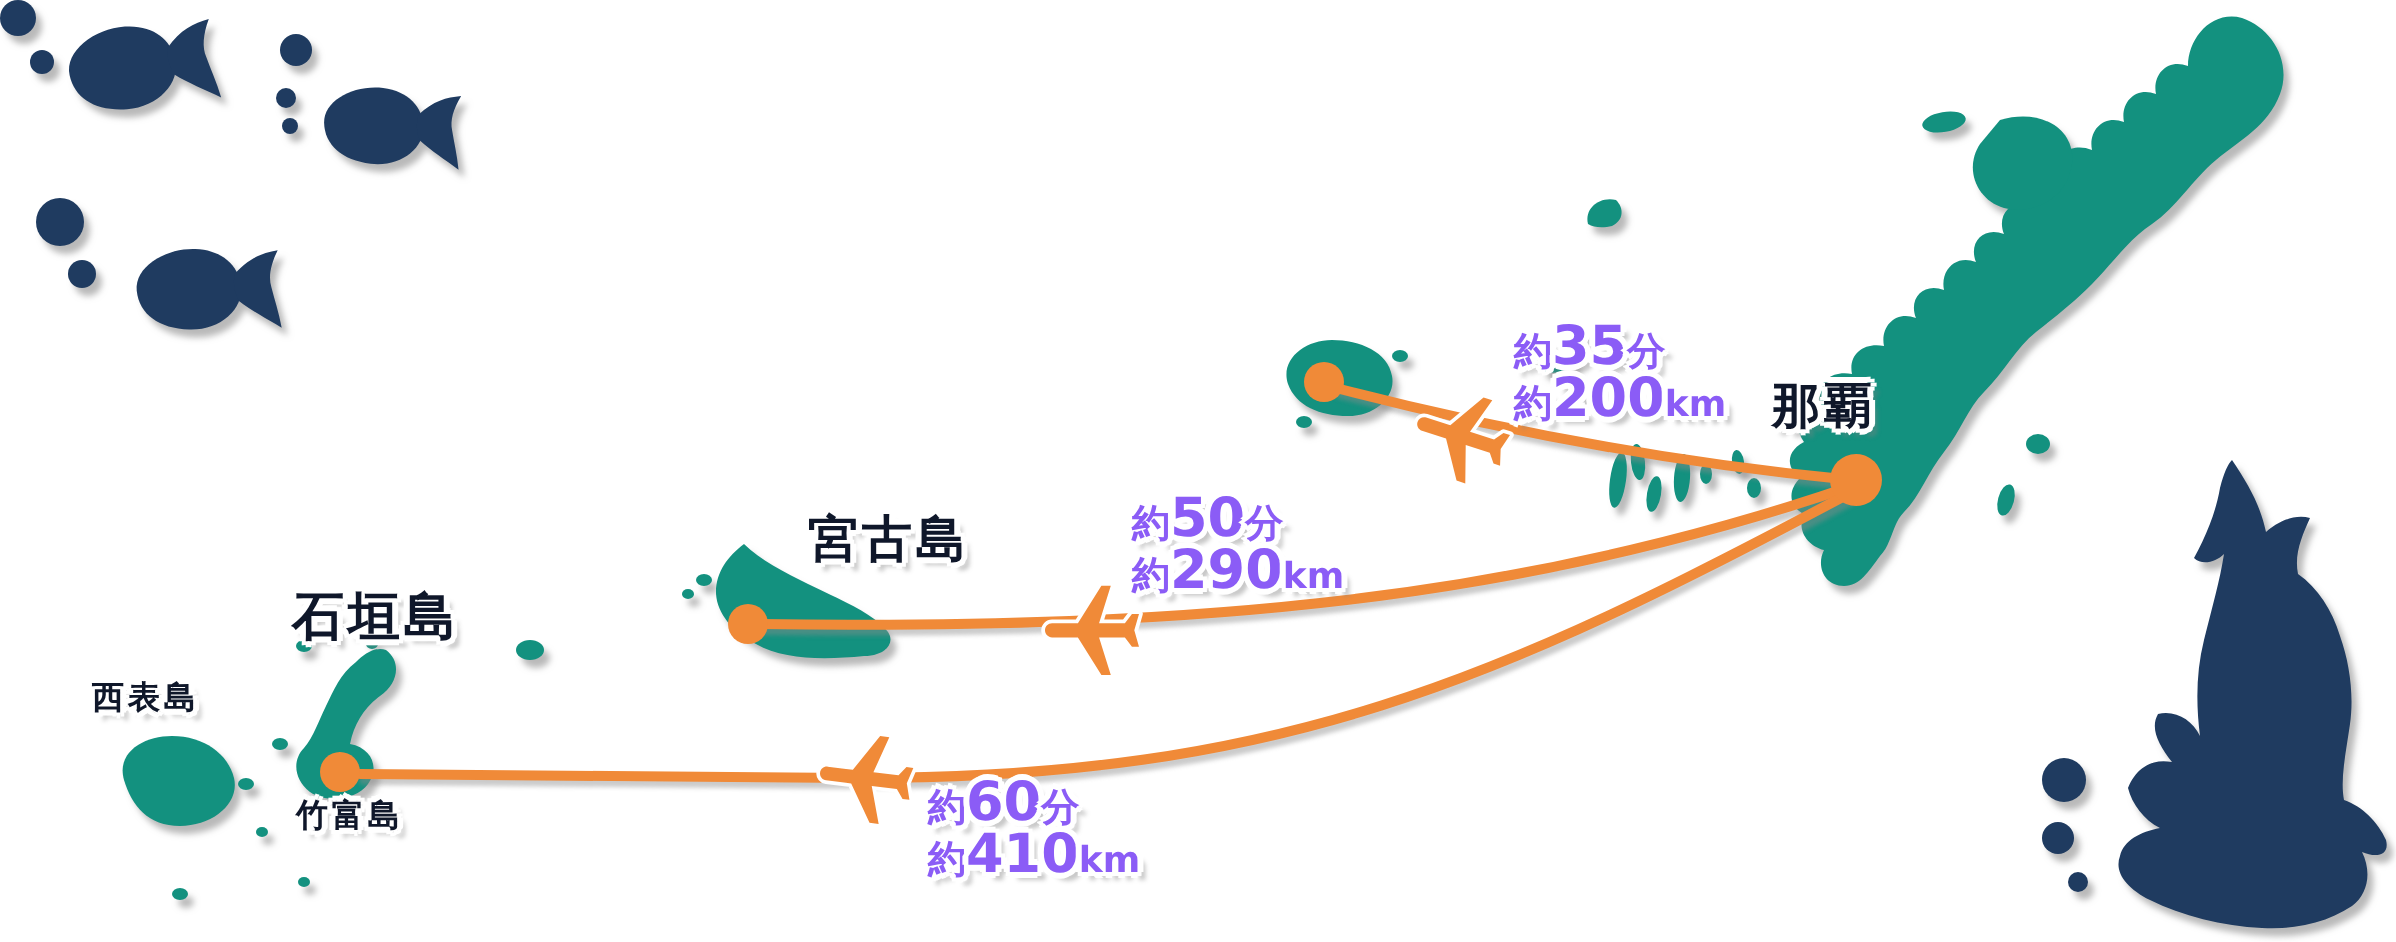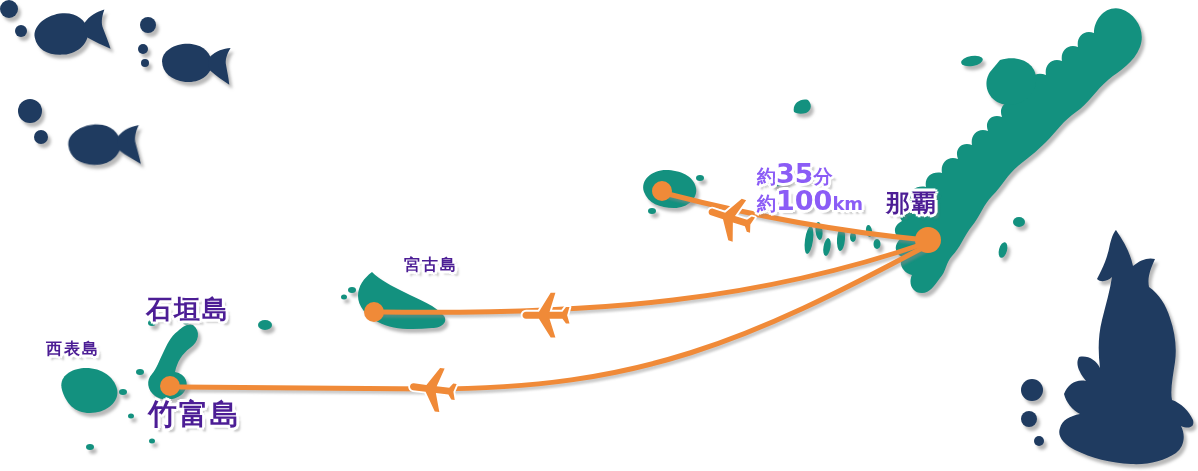--- a/index.html
+++ b/index.html
@@ -3,21 +3,21 @@
 <meta charset="utf-8">
 <style>
   html,body{margin:0;padding:0;background:#fff;}
   .stage{
     position:relative;width:1198px;height:471px;overflow:hidden;background:#ffffff;
     font-family:"DejaVu Sans","Liberation Sans",sans-serif;
   }
   .stage svg{position:absolute;left:0;top:0;}
   .lbl{position:absolute;white-space:nowrap;font-weight:bold;line-height:1;}
   .island-lbl{
-    color:#4c1d95;font-size:23px;letter-spacing:2px;
+    color:#0f172a;font-size:23px;letter-spacing:2px;
     text-shadow:-2px -2px 0 #fff,2px -2px 0 #fff,-2px 2px 0 #fff,2px 2px 0 #fff,
                 -3px 0 0 #fff,3px 0 0 #fff,0 -3px 0 #fff,0 3px 0 #fff,
                 4px 4px 2px rgba(130,130,130,.45);
   }
   .route-lbl{
     color:#8b5cf6;
     text-shadow:-2px -2px 0 #fff,2px -2px 0 #fff,-2px 2px 0 #fff,2px 2px 0 #fff,
                 -3px 0 0 #fff,3px 0 0 #fff,0 -3px 0 #fff,0 3px 0 #fff,
                 4px 4px 2px rgba(130,130,130,.45);
   }
@@ -192,31 +192,39 @@
     <g fill="#F08A38" stroke="#ffffff" stroke-width="1.6" paint-order="stroke" stroke-linejoin="round">
       <path transform="translate(731,217) rotate(288) scale(2.3) translate(-12,-12)" d="M21,16v-2l-8-5V3.5C13,2.67,12.33,2,11.5,2S10,2.67,10,3.5V9l-8,5v2l8-2.5V19l-2,1.5V22l3.5-1l3.5,1v-1.5L13,19v-5.5L21,16z"></path>
       <path transform="translate(546,314) rotate(270) scale(2.35) translate(-12,-12)" d="M21,16v-2l-8-5V3.5C13,2.67,12.33,2,11.5,2S10,2.67,10,3.5V9l-8,5v2l8-2.5V19l-2,1.5V22l3.5-1l3.5,1v-1.5L13,19v-5.5L21,16z"></path>
       <path transform="translate(433,388) rotate(277) scale(2.3) translate(-12,-12)" d="M21,16v-2l-8-5V3.5C13,2.67,12.33,2,11.5,2S10,2.67,10,3.5V9l-8,5v2l8-2.5V19l-2,1.5V22l3.5-1l3.5,1v-1.5L13,19v-5.5L21,16z"></path>
     </g>
   </svg>
 
   <div class="lbl island-lbl" style="left:886px;top:191px;font-size:24px;">
     <span>那覇</span>
   </div>
-  <div class="lbl island-lbl" style="left:404px;top:257px;font-size:16px;text-align:right;">
+  <div class="lbl island-lbl" style="left:404px;top:257px;font-size:25px;text-align:right;">
     <span>宮古島</span>
   </div>
   <div class="lbl island-lbl" style="left:146px;top:296px;font-size:26px;">
     <span>石垣島</span>
   </div>
   <div class="lbl island-lbl" style="left:46px;top:341px;font-size:16px;">
     <span>西表島</span>
   </div>
-  <div class="lbl island-lbl" style="left:148px;top:400px;font-size:29px;">
+  <div class="lbl island-lbl" style="left:148px;top:400px;font-size:16px;">
     <span>竹富島</span>
   </div>
 
   <div class="lbl route-lbl" style="left:757px;top:162px;">
     <div class="line"><span class="pre">約</span><span class="num">35</span><span class="unit-jp">分</span></div>
-    <div class="line"><span class="pre">約</span><span class="num">100</span><span class="unit-lat">km</span></div>
+    <div class="line"><span class="pre">約</span><span class="num">200</span><span class="unit-lat">km</span></div>
+  </div>
+  <div class="lbl route-lbl" style="left:566px;top:248px;">
+    <div class="line"><span class="pre">約</span><span class="num">50</span><span class="unit-jp">分</span></div>
+    <div class="line"><span class="pre">約</span><span class="num">290</span><span class="unit-lat">km</span></div>
+  </div>
+  <div class="lbl route-lbl" style="left:464px;top:390px;">
+    <div class="line"><span class="pre">約</span><span class="num">60</span><span class="unit-jp">分</span></div>
+    <div class="line"><span class="pre">約</span><span class="num">410</span><span class="unit-lat">km</span></div>
   </div>
 
 </div>
 
 </body></html>

